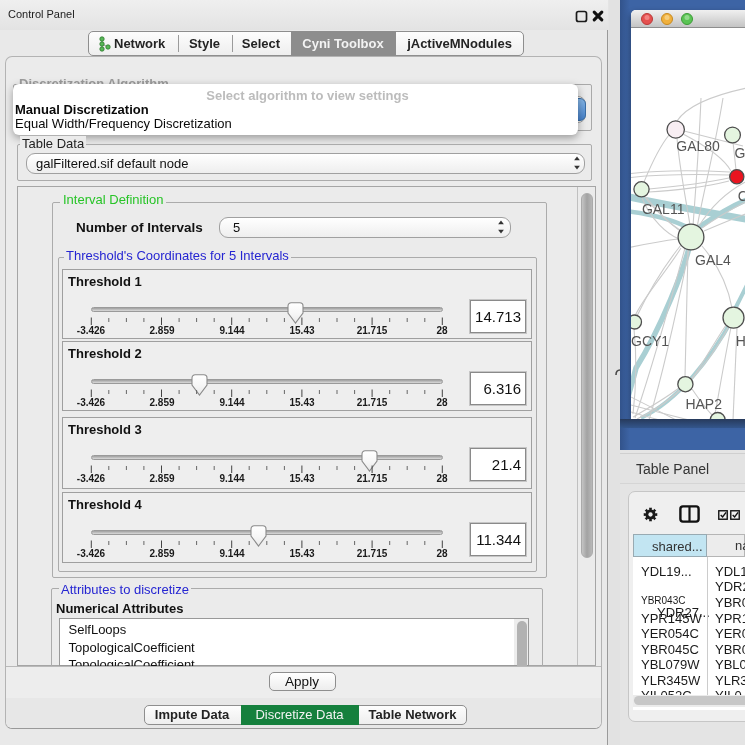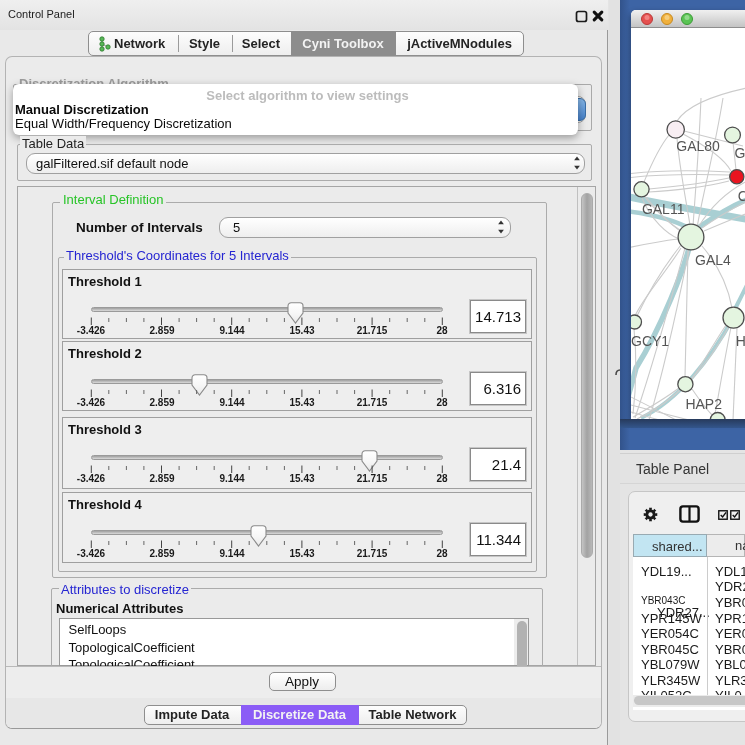--- a/index.html
+++ b/index.html
@@ -267,21 +267,21 @@
 <div class="abs" style="left:514px;top:619px;width:14px;height:46px;background:#ededed;"></div>
 <div class="abs" style="left:517px;top:621px;width:10px;height:45px;background:#b2b2b2;border-radius:5px 5px 0 0;"></div>
 
 <div class="abs" style="left:6px;top:666px;width:595px;height:62px;background:#ededed;border-radius:0 0 7px 7px;border-top:1px solid #b9b9b9;"></div>
 <div class="abs" style="left:6px;top:698px;width:595px;height:30px;background:#e7e7e7;border-radius:0 0 7px 7px;"></div>
 <div class="abs" style="left:268.5px;top:672px;width:67px;height:19px;background:linear-gradient(#ffffff,#ededed);border:1px solid #8e8e8e;border-radius:5px;text-align:center;line-height:17px;font-size:13.5px;color:#111;">Apply</div>
 
 <div id="bottabs" class="abs" style="left:143.5px;top:704.5px;height:20px;">
   <div class="abs" style="left:0;top:0;width:323px;height:20px;background:linear-gradient(#fdfdfd,#eeeeee);border:1px solid #8e8e8e;border-radius:5px;"></div>
   <div class="abs" style="left:0;top:0;width:97px;height:20px;line-height:20px;text-align:center;font-size:13px;font-weight:bold;color:#232323;white-space:nowrap;">Impute Data</div>
-  <div class="abs" style="left:97px;top:0;width:118px;height:20px;line-height:20px;text-align:center;font-size:13px;font-weight:bold;color:#f3f3f3;background:#8b5cf6;white-space:nowrap;">Discretize Data</div>
+  <div class="abs" style="left:97px;top:0;width:118px;height:20px;line-height:20px;text-align:center;font-size:13px;font-weight:normal;color:#f3f3f3;background:#15803d;white-space:nowrap;">Discretize Data</div>
   <div class="abs" style="left:215px;top:0;width:108px;height:20px;line-height:20px;text-align:center;font-size:13px;font-weight:bold;color:#232323;white-space:nowrap;">Table Network</div>
 </div>
 
 <div class="abs" style="left:609px;top:0;width:11px;height:745px;background:#e2e2e2;"></div>
 
 <svg class="abs" style="left:615px;top:368px;" width="6" height="8" viewBox="0 0 6 8">
     <path d="M1,7 Q1,2 5,2" fill="none" stroke="#4a4a4a" stroke-width="1.6"></path>
   </svg>
 
 <div class="abs" style="left:620px;top:0;width:125px;height:450px;background:linear-gradient(90deg,#32538b,#3d64a5 10px);"></div>

